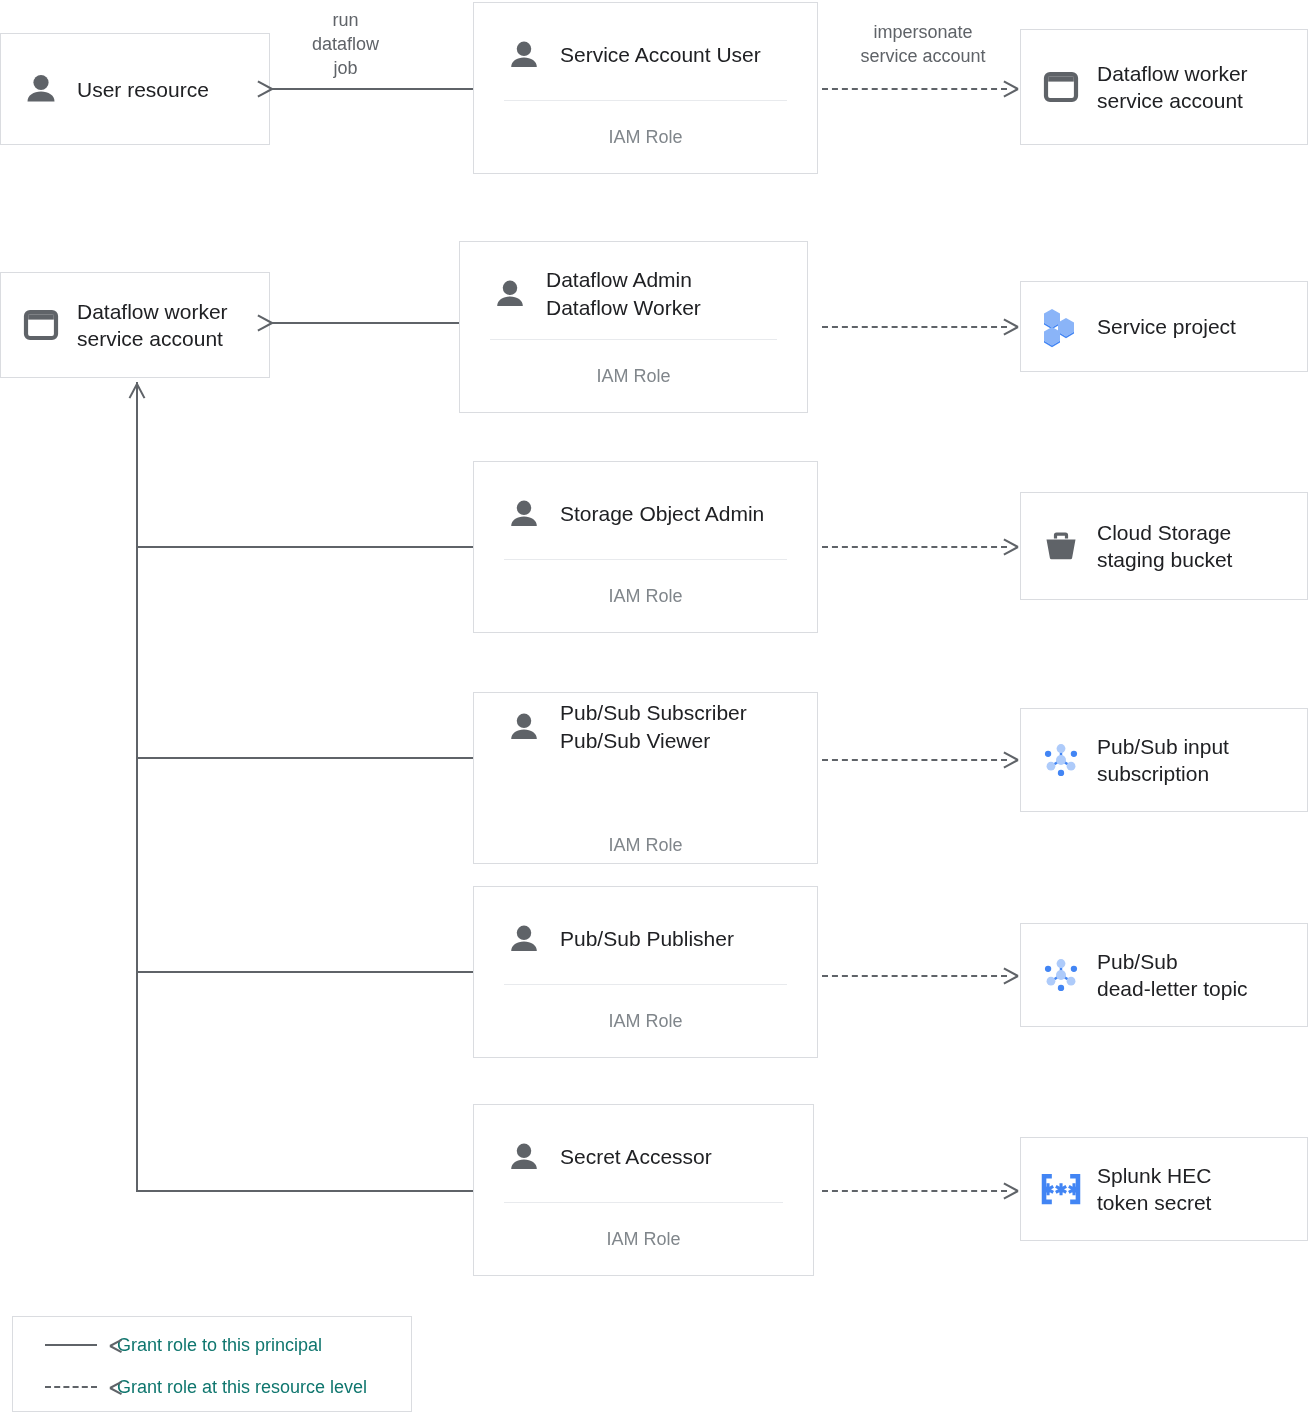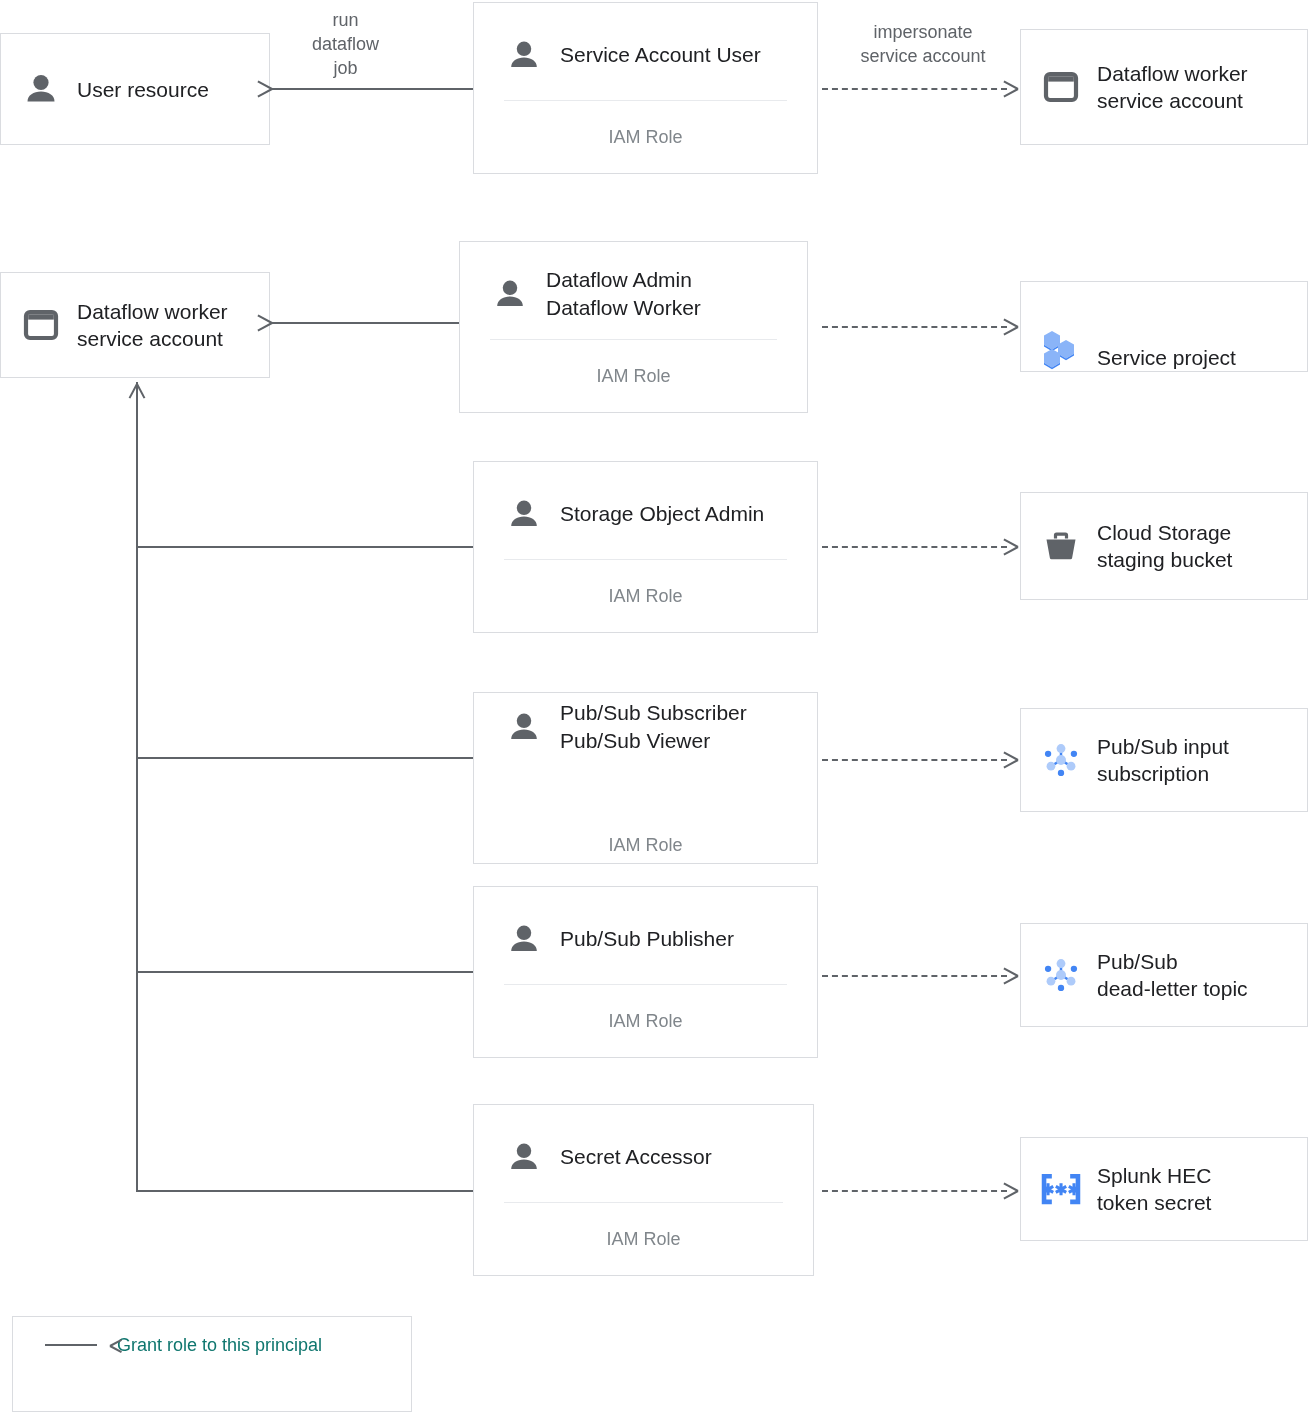--- a/index.html
+++ b/index.html
@@ -242,21 +242,21 @@
 Dataflow Worker</span>
     </div>
     <div class="divider"></div>
     <div class="caption">IAM Role</div>
   </div>
 
   <div class="dline" style="left:822px; top:326px; width:185px;"></div>
   <div class="ah" style="left:1018px; top:326px; transform:rotate(152deg);"></div>
   <div class="ah" style="left:1018px; top:326px; transform:rotate(-152deg);"></div>
 
-  <div class="box entity" style="left:1020px; top:281px; width:288px; height:91px;align-items:flex-end;">
+  <div class="box entity" style="left:1020px; top:281px; width:288px; height:91px;">
     <span class="ico proj-ico">
       <svg width="44" height="44" viewBox="0 0 44 44" aria-hidden="true">
         <polygon points="13,4 21,8.6 21,17.8 13,22.4 5,17.8 5,8.6" fill="#8ab4f8"></polygon>
         <polygon points="13,22.4 21,17.8 21,19.6 13,24.2 5,19.6 5,17.8" fill="#4285f4"></polygon>
         <polygon points="27,13 35,17.6 35,26.8 27,31.4 19,26.8 19,17.6" fill="#8ab4f8"></polygon>
         <polygon points="27,31.4 35,26.8 35,28.6 27,33.2 19,28.6 19,26.8" fill="#4285f4"></polygon>
         <polygon points="13,22 21,26.6 21,35.8 13,40.4 5,35.8 5,26.6" fill="#8ab4f8"></polygon>
         <polygon points="13,40.4 21,35.8 21,37.6 13,42.2 5,37.6 5,35.8" fill="#4285f4"></polygon>
       </svg>
     </span>
@@ -412,15 +412,23 @@
 
   <div id="legend">
     <div class="legend-row" style="top:8px;">
       <span class="sample">
         <span style="position:absolute;left:0;top:7px;width:52px;height:0;border-top:2px solid #5f6368;"></span>
         <span style="position:absolute;left:52px;top:8px;width:13px;height:2px;background:#5f6368;transform-origin:100% 50%;transform:rotate(-152deg);"></span>
         <span style="position:absolute;left:52px;top:8px;width:13px;height:2px;background:#5f6368;transform-origin:100% 50%;transform:rotate(152deg);"></span>
       </span>
       <span class="lbl">Grant role to this principal</span>
     </div>
+    <div class="legend-row" style="top:50px;">
+      <span class="sample">
+        <span style="position:absolute;left:0;top:7px;width:52px;height:0;border-top:2px dashed #5f6368;"></span>
+        <span style="position:absolute;left:52px;top:8px;width:13px;height:2px;background:#5f6368;transform-origin:100% 50%;transform:rotate(-152deg);"></span>
+        <span style="position:absolute;left:52px;top:8px;width:13px;height:2px;background:#5f6368;transform-origin:100% 50%;transform:rotate(152deg);"></span>
+      </span>
+      <span class="lbl">Grant role at this resource level</span>
+    </div>
   </div>
 
 </div>
 
 </body></html>

